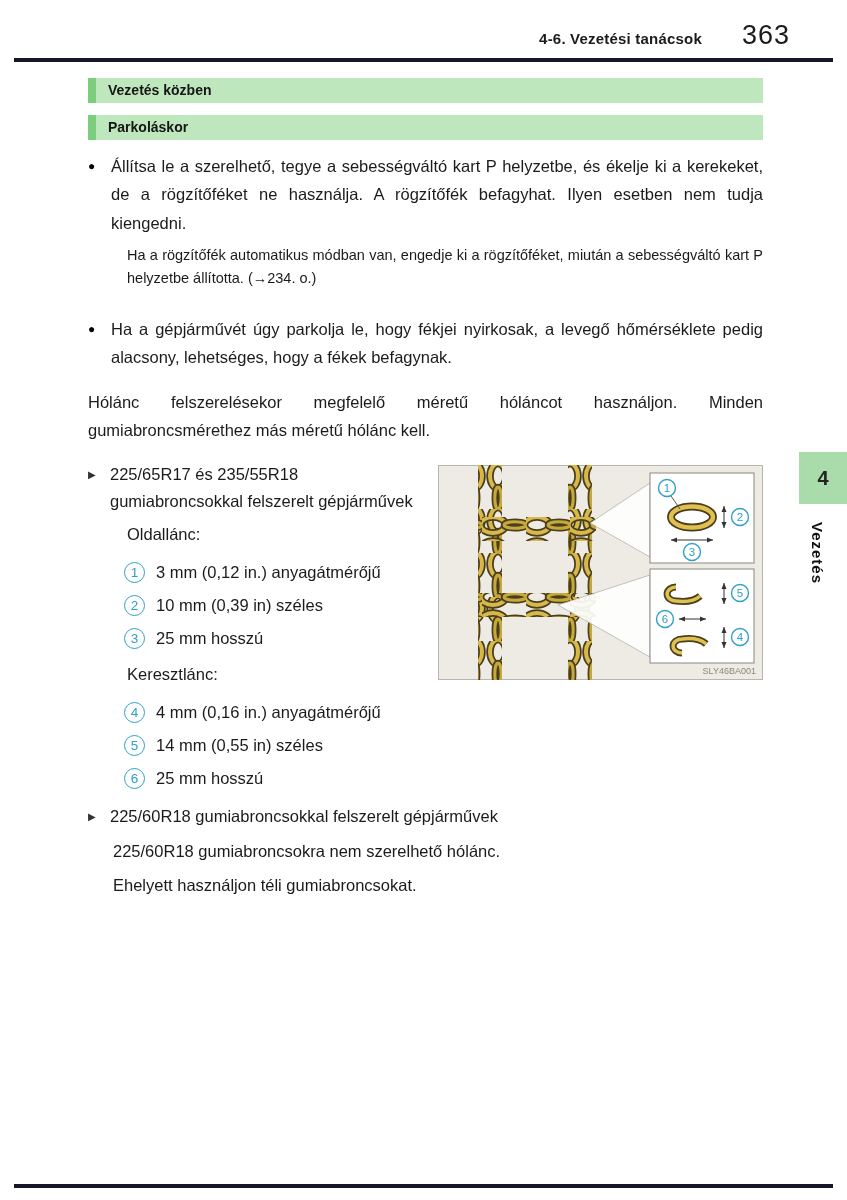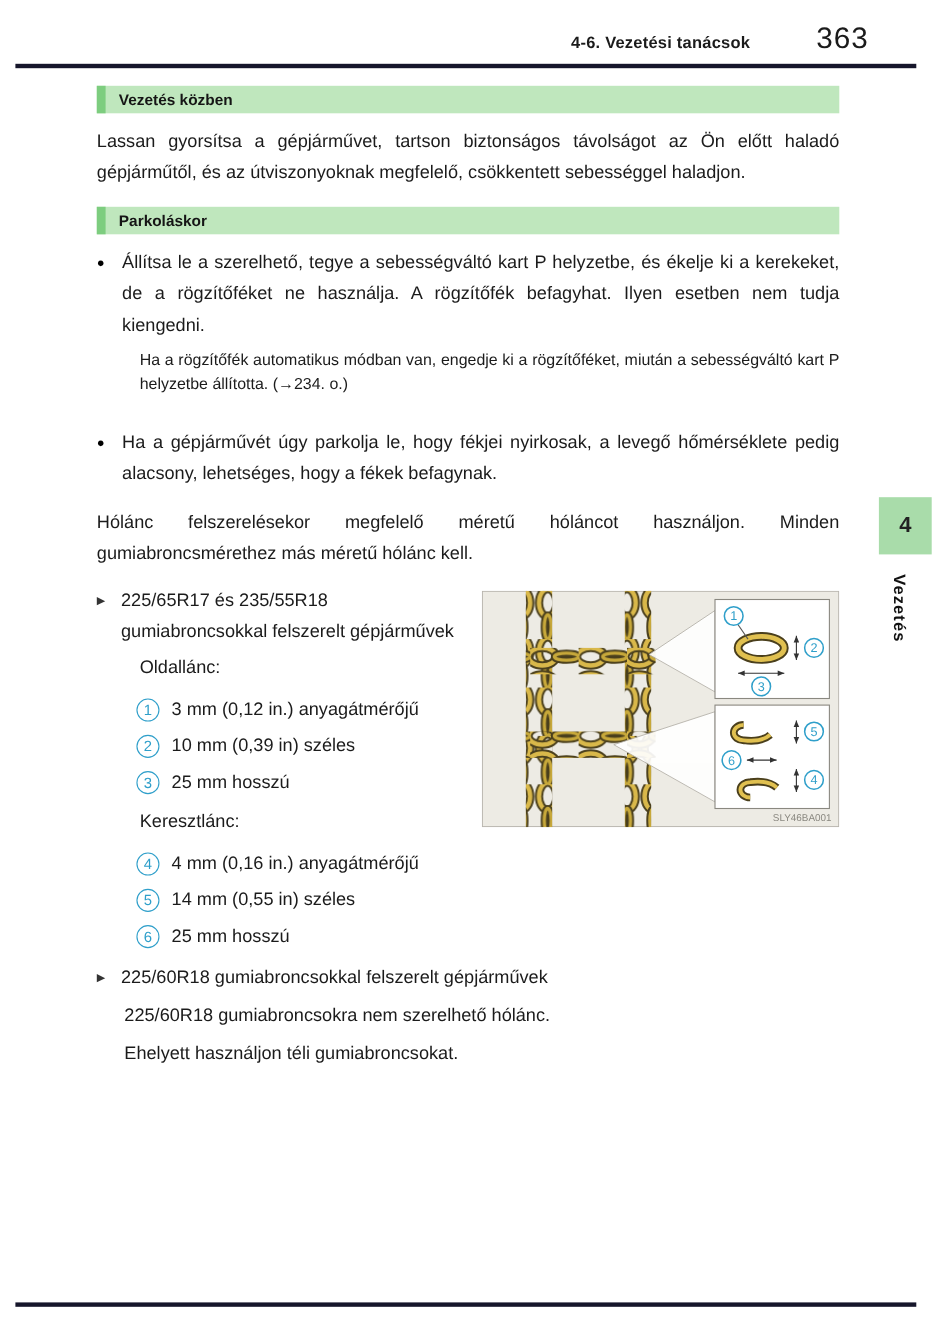--- a/index.html
+++ b/index.html
@@ -9,21 +9,21 @@
     font-family:"Liberation Sans", sans-serif;
     color:#1b1b1b;
     position:relative;
     overflow:hidden;
   }
   .page { position:relative; width:847px; height:1200px; background:#fff; }
 
   
   .page-header {
     position:absolute; top:20px; right:57px;
-    display:flex; align-items:baseline; gap:60px;
+    display:flex; align-items:baseline; gap:40px;
   }
   .crumb { font-size:15px; font-weight:bold; letter-spacing:.2px; }
   .pagenum { font-size:27px; font-weight:normal; letter-spacing:1px; }
   .rule { position:absolute; left:14px; right:14px; height:4px; background:#16162b; }
   .rule.top { top:58px; }
   .rule.bottom { bottom:12px; }
 
   
   .side-tab { position:absolute; right:0; top:452px; width:48px; }
   .chapter-box {
@@ -91,21 +91,20 @@
   <div class="rule bottom"></div>
 
   <div class="side-tab">
     <div class="chapter-box">4</div>
     <div class="chapter-label">Vezetés</div>
   </div>
 
   <div class="content">
 
     <div class="sec-head">Vezetés közben</div>
-    <p class="body">Lassan gyorsítsa a gépjárművet, tartson biztonságos távolságot az Ön előtt haladó gépjárműtől, és az útviszonyoknak megfelelő, csökkentett sebességgel haladjon.</p>
 
     <div class="sec-head">Parkoláskor</div>
     <div class="bullet-row b1">
       <span class="dot">●</span>
       <span>Állítsa le a szerelhető, tegye a sebességváltó kart P helyzetbe, és ékelje ki a kerekeket, de a rögzítőféket ne használja. A rögzítőfék befagyhat. Ilyen esetben nem tudja kiengedni.</span>
     </div>
     <p class="note">Ha a rögzítőfék automatikus módban van, engedje ki a rögzítőféket, miután a sebességváltó kart P helyzetbe állította. (→234. o.)</p>
     <div class="bullet-row b2">
       <span class="dot">●</span>
       <span>Ha a gépjárművét úgy parkolja le, hogy fékjei nyirkosak, a levegő hőmérséklete pedig alacsony, lehetséges, hogy a fékek befagynak.</span>

